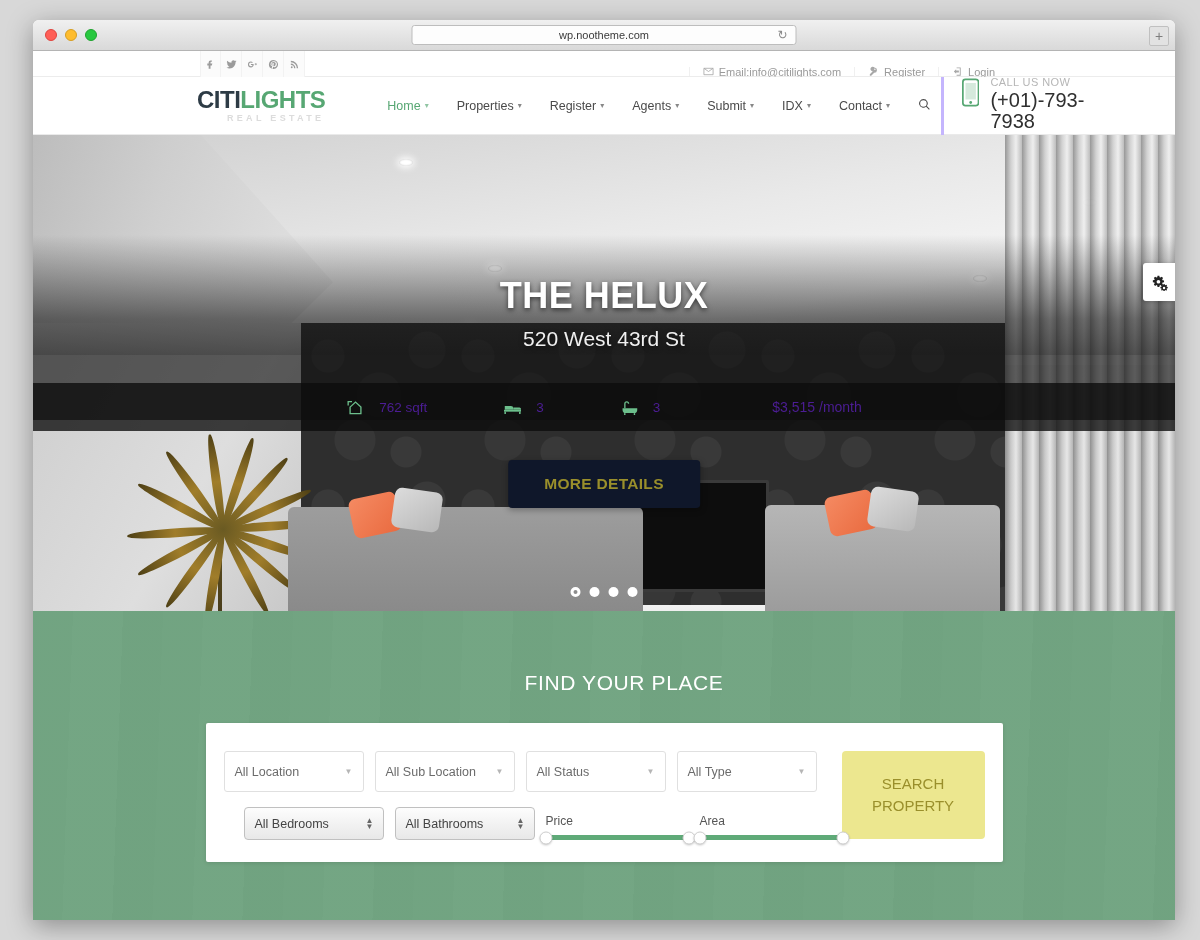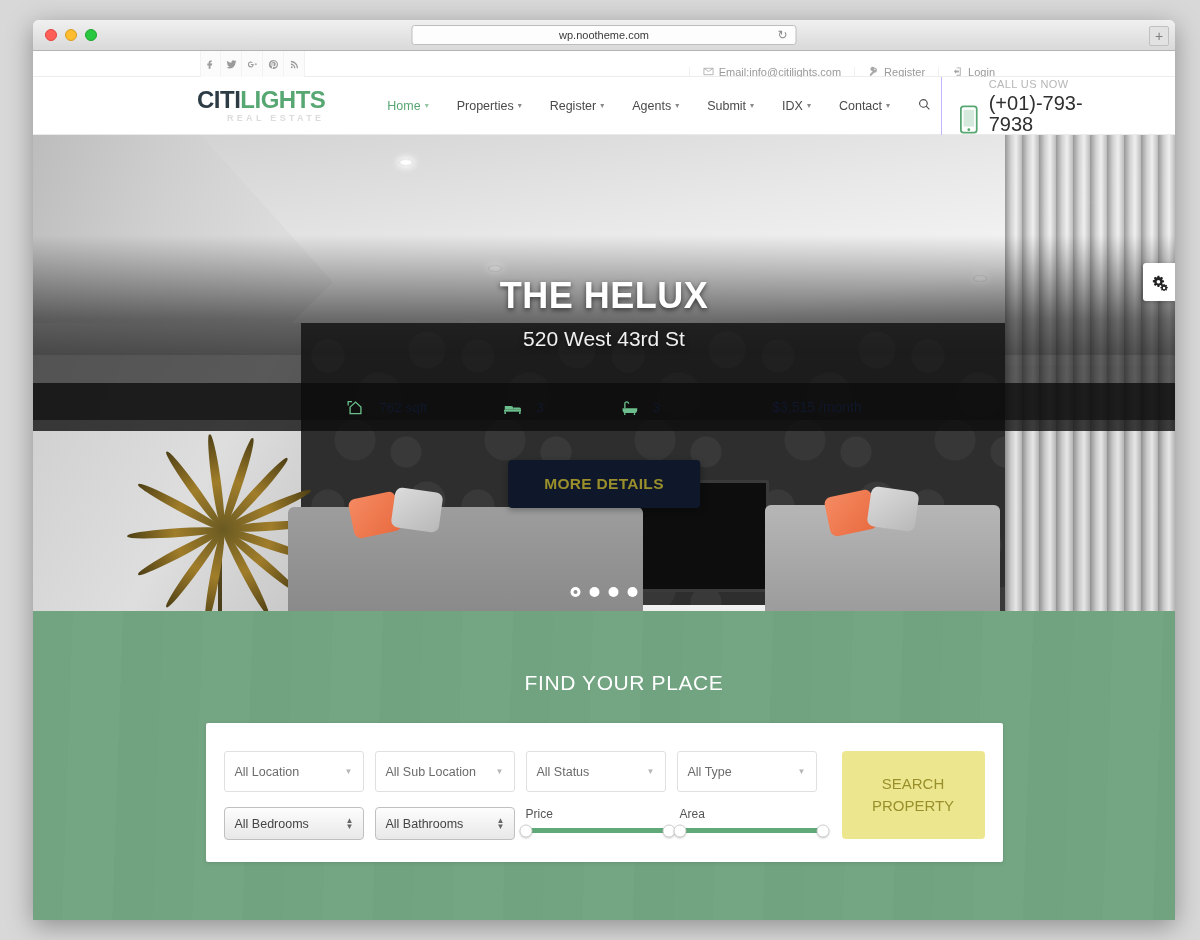--- a/index.html
+++ b/index.html
@@ -121,22 +121,22 @@
     padding: 0 14px;
     display: flex; align-items: center; gap: 4px;
     white-space: nowrap;
   }
   .nav-item.active { color: #57a773; }
   .caret { font-size: 8px; opacity: .65; }
   .nav-search { padding: 0 10px 0 14px; color: #4a4a4a; }
   .nav-search svg { width: 13px; height: 13px; fill: #4a4a4a; }
   .callus {
     margin-left: auto;
-    display: flex; align-items: flex-end; gap: 11px;
-    border-left: 1px solid #c4b5fd;
+    display: flex; align-items: flex-start; gap: 11px;
+    border-left: 3px solid #c4b5fd;
     height: 58px; padding: 0 58px 0 18px;
   }
   .phone-ic { width: 19px; height: 31px; }
   .callus-text { line-height: 1.05; }
   .callus-label { font-size: 11px; color: #b6b6b6; letter-spacing: .4px; }
   .callus-num { font-size: 20px; color: #2f2f2f; margin-top: 2px; }
 
   
   .hero {
     position: relative;
@@ -228,21 +228,21 @@
     text-shadow:0 2px 5px rgba(0,0,0,.6);
   }
   .hero-stats{
     position:absolute; left:0; right:0; top:248px; height:48px;
     background:rgba(12,12,12,.78);
     display:flex; align-items:center; justify-content:center; gap:0;
     z-index:6;
   }
   .stat{
     display:flex; align-items:center; gap:14px;
-    color:#0f172a; font-size:13.5px;
+    color:#4c1d95; font-size:13.5px;
     padding:0 38px;
   }
   .stat svg{ width:19px; height:17px; fill:none; stroke:#6cbf8c; stroke-width:1.7; }
   .stat .filled{ fill:#6cbf8c; stroke:none; }
   .stat.price{ font-size:14px; padding-left:74px; }
   .more-btn{
     position:absolute; left:50%; transform:translateX(-50%);
     top:325px; z-index:7;
     background:#0f172a; color:#9a8f2b;
     font-size:15.5px; font-weight:bold; letter-spacing:.3px;
@@ -293,21 +293,21 @@
     position:relative;
     height:41px; border:1px solid #e0e0e0; border-radius:3px;
     background:#fff;
     display:flex; align-items:center;
     padding:0 10px;
     font-size:12.5px; color:#6b6b6b;
   }
   .sel .arrow{ position:absolute; right:10px; font-size:8px; color:#b5b5b5; }
   .w-loc{ width:140px; } .w-sub{ width:140px; }
   .w-stat{ width:140px; } .w-type{ width:140px; }
-  .row2{ display:flex; gap:11px; margin-top:15px; align-items:flex-start; }
+  .row2{ display:flex; gap:11px; margin-top:15px; align-items:flex-end;margin-left:20px; }
   .nsel{
     width:140px; height:33px;
     border:1px solid #c0c0c0; border-radius:4px;
     background:linear-gradient(#fdfdfd,#e8e8e8);
     display:flex; align-items:center; padding:0 10px;
     font-size:12.5px; color:#444;
     position:relative;
   }
   .nsel .spin{
     position:absolute; right:9px; top:50%; transform:translateY(-50%);

